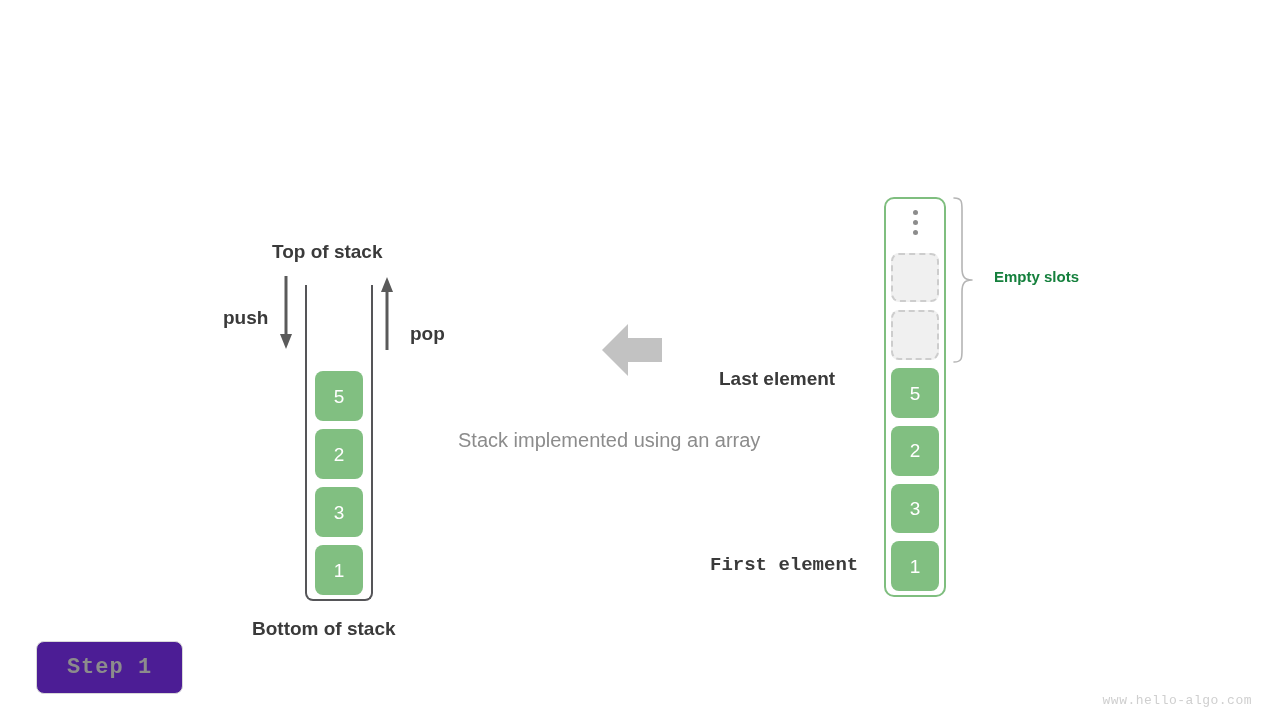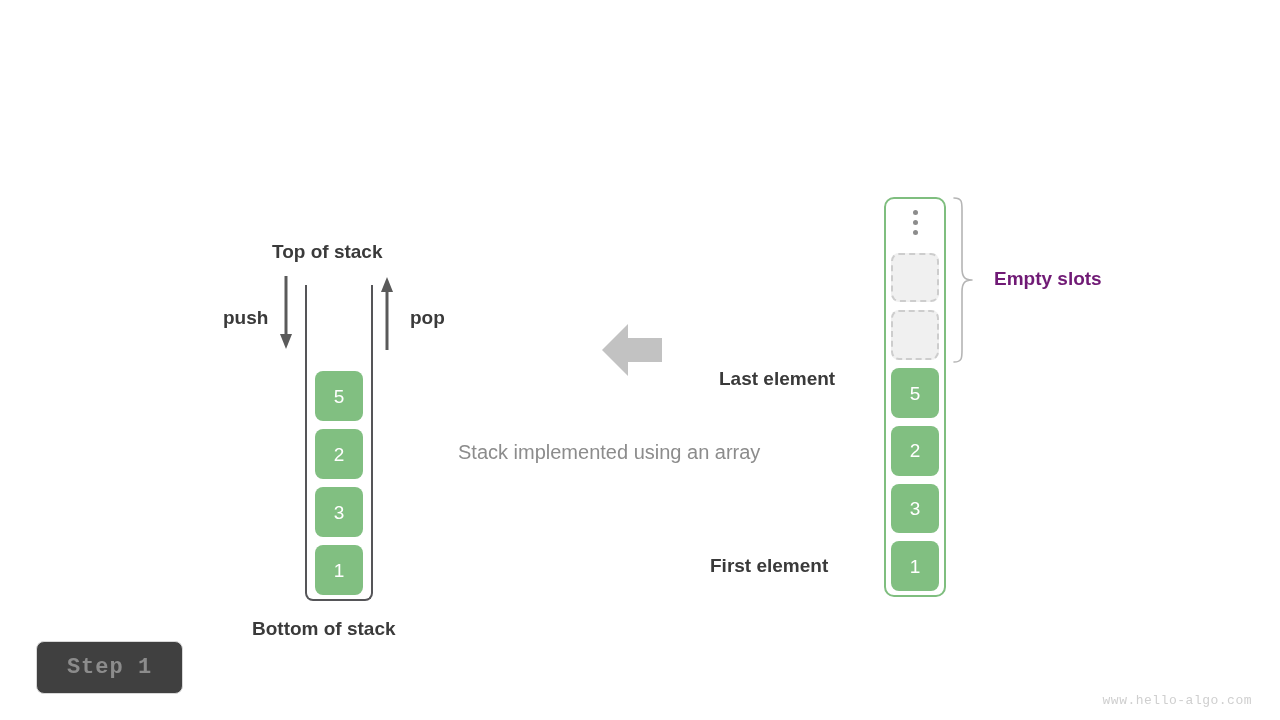--- a/index.html
+++ b/index.html
@@ -27,34 +27,33 @@
   .label-dark {
     position: absolute;
     color: #3a3a3a;
     font-weight: bold;
     font-size: 19px;
     white-space: nowrap;
     line-height: 1;
   }
   .label-gray {
     position: absolute;
-    color: #701a75;
+    color: #15803d;
     font-weight: bold;
-    font-size: 19px;
+    font-size: 15px;
     white-space: nowrap;
     line-height: 1;
   }
   .caption {
     position: absolute;
     color: #8c8c8c;
     font-size: 20px;
     font-weight: normal;
     white-space: nowrap;
     line-height: 1;
-    margin-top: 12px;
   }
 
   
   #left-stack-container {
     position: absolute;
     left: 305px;
     top: 285px;
     width: 68px;
     height: 316px;
     border-left: 2px solid #555558;
@@ -172,21 +171,21 @@
 
   
   #step-badge {
     position: absolute;
     left: 36px;
     top: 641px;
     width: 145px;
     height: 51px;
     border: 1px solid #d8d8d8;
     border-radius: 8px;
-    background: #404040;
+    background: #4c1d95;
     display: flex;
     align-items: center;
     justify-content: center;
   }
   #step-badge .step-text {
     font-family: "Liberation Mono", "DejaVu Sans Mono", monospace;
     font-size: 22px;
     font-weight: bold;
     color: #8c8c8c;
     letter-spacing: 1px;
@@ -208,21 +207,21 @@
 </style>
 </head>
 <body>
 
 <div class="canvas">
 
   <div class="label-dark" style="left:272px; top:242px;">Top of stack</div>
 
   <div class="label-dark" style="left:215px; top:308px;margin-left:8px;">push</div>
 
-  <div class="label-dark" style="left:410px; top:308px;">pop</div>
+  <div class="label-dark" style="left:410px; top:324px;">pop</div>
 
   <svg id="push-arrow" width="22" height="74" viewBox="0 0 22 74">
     <line x1="11" y1="0" x2="11" y2="63" stroke="#5a5a5a" stroke-width="3"></line>
     <polygon points="11,73 5,58 17,58" fill="#5a5a5a"></polygon>
   </svg>
 
   <svg id="pop-arrow" width="22" height="74" viewBox="0 0 22 74">
     <line x1="11" y1="74" x2="11" y2="11" stroke="#5a5a5a" stroke-width="3"></line>
     <polygon points="11,1 5,16 17,16" fill="#5a5a5a"></polygon>
   </svg>
@@ -265,21 +264,21 @@
 
   <svg id="empty-slots-brace" width="26" height="168" viewBox="0 0 26 168">
     <path d="M4 2 C 12 2, 12 6, 12 14 L 12 72 C 12 80, 14 84, 22 84
              C 14 84, 12 88, 12 96 L 12 154 C 12 162, 12 166, 4 166" fill="none" stroke="#b5b5b5" stroke-width="1.6" stroke-linecap="round" stroke-linejoin="round"></path>
   </svg>
 
   <div class="label-gray" style="left:994px; top:269px;">Empty slots</div>
 
   <div class="label-dark" style="left:719px; top:369px;">Last element</div>
 
-  <div class="label-dark" style="left:710px; top:556px;">First element</div>
+  <div class="label-dark" style="left:710px; top:556px;font-family:Liberation Mono, monospace;">First element</div>
 
   <div id="step-badge">
     <span class="step-text">Step  1</span>
   </div>
 
   <div id="watermark">www.hello-algo.com</div>
 
 </div>
 
 </body></html>

